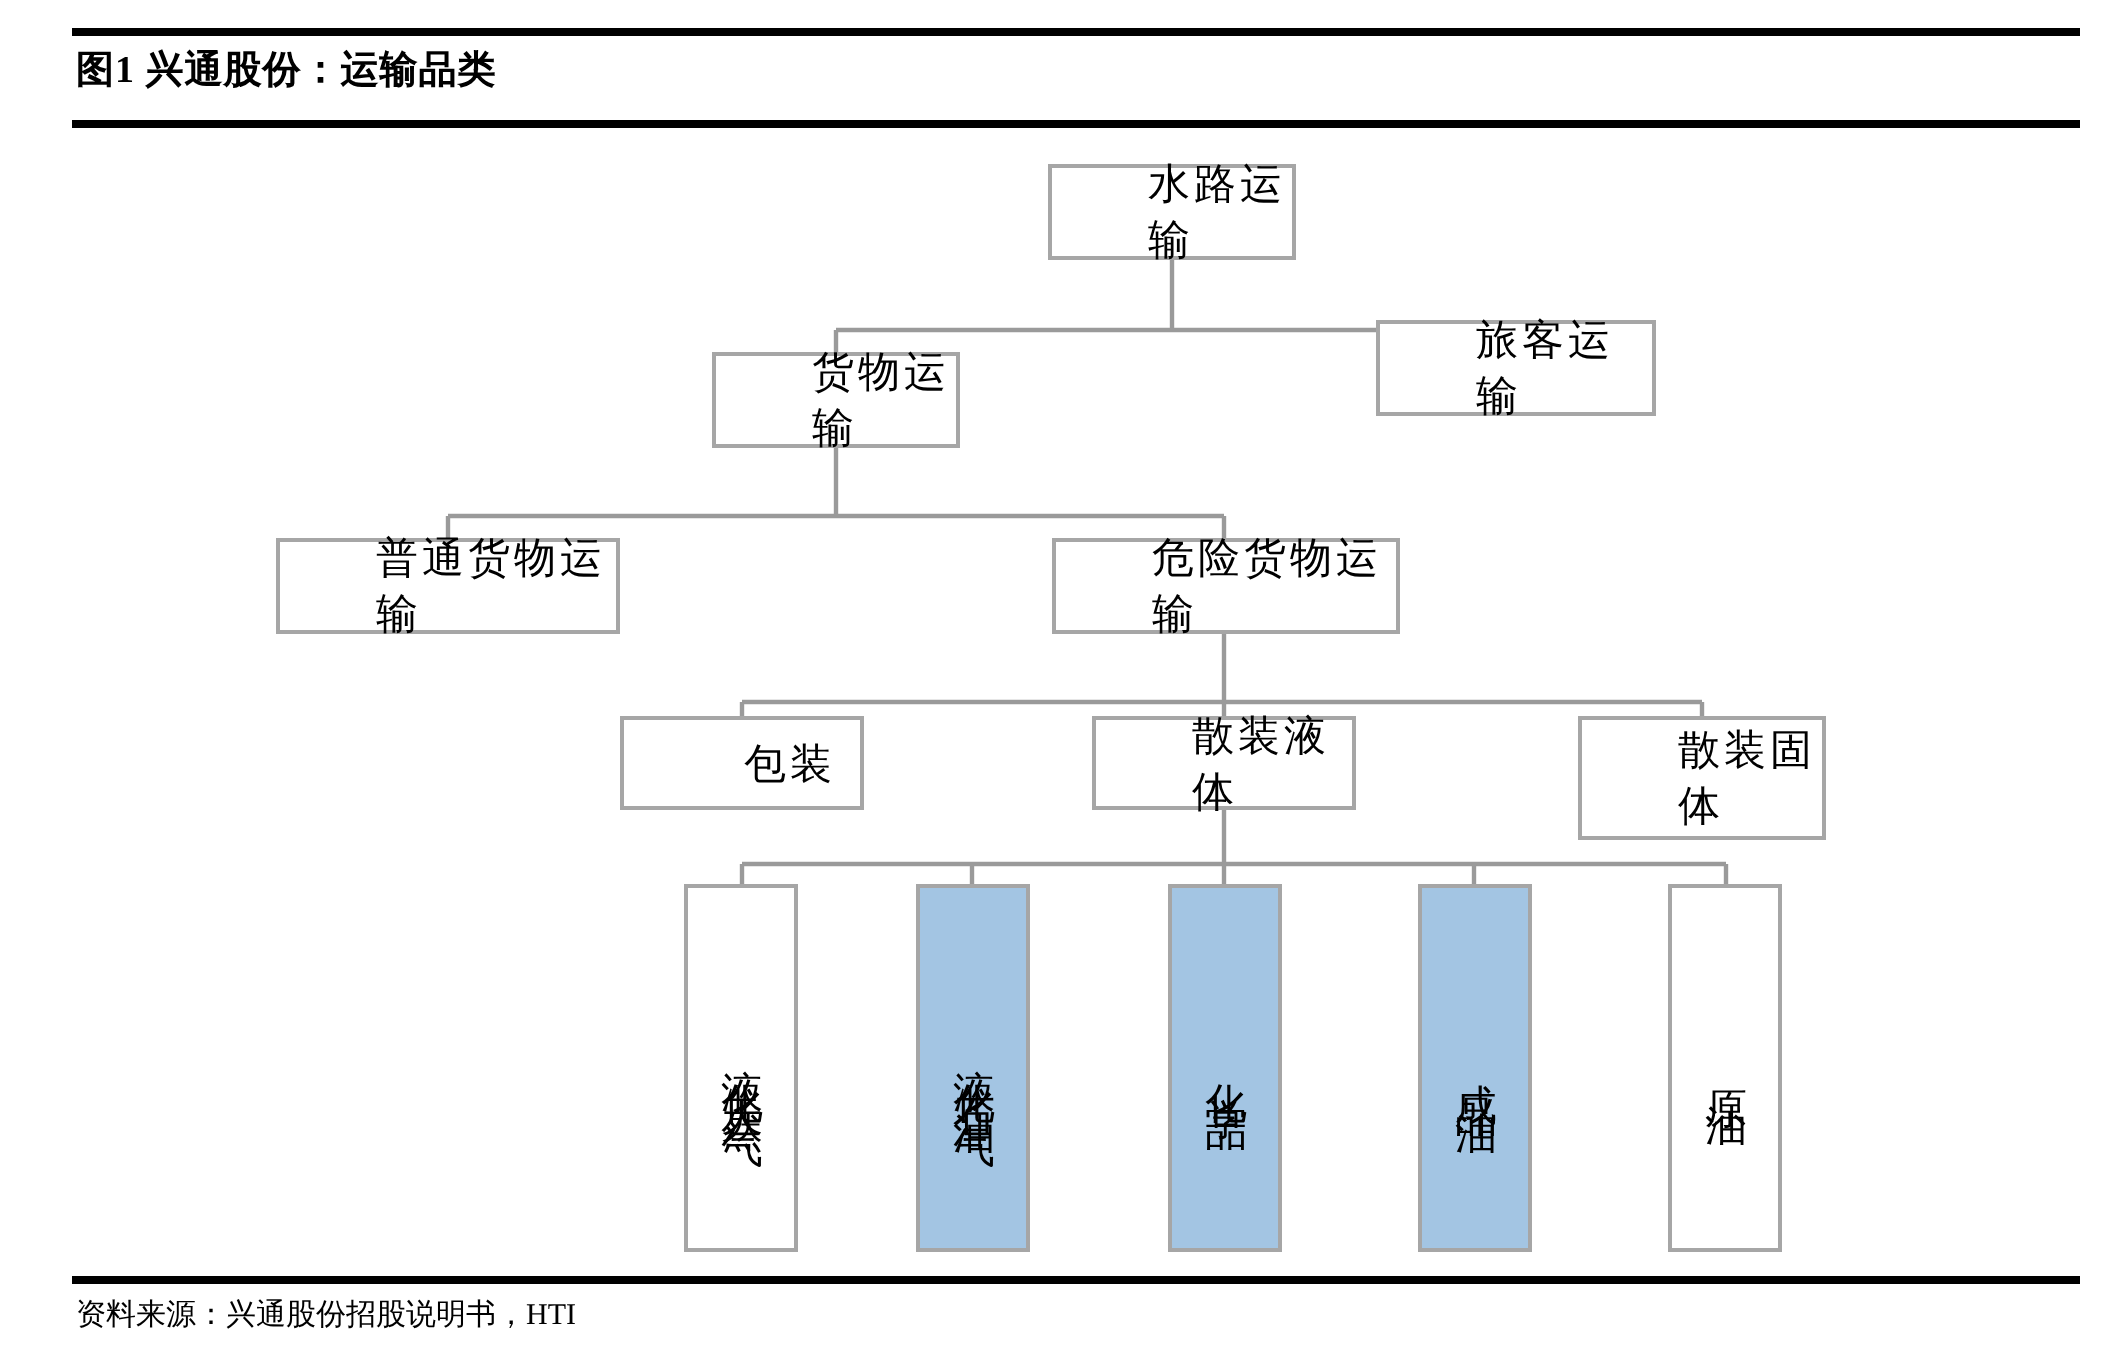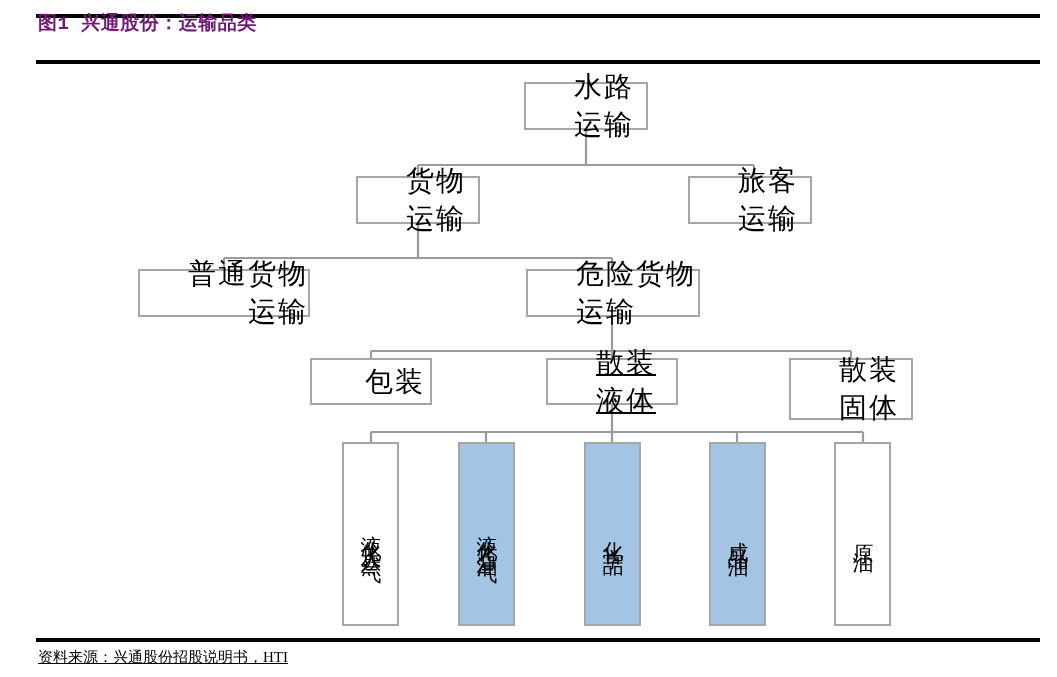--- a/index.html
+++ b/index.html
@@ -31,39 +31,38 @@
     background: #000000;
   }
   .rule-top    { top: 14px;  height: 4px; }
   .rule-title  { top: 60px;  height: 4px; }
   .rule-bottom { top: 638px; height: 4px; }
 
   
   #fig-title {
     position: absolute;
     left: 38px;
-    top: 10px;
+    top: 22px;
     font-size: 19px;
     font-weight: bold;
     letter-spacing: 0.5px;
-    color: #701a75;
+    color: #000000;
     white-space: nowrap;
-    font-family: Liberation Mono, monospace;
+    font-family: Liberation Serif, serif;
   }
 
   
   #fig-source {
     position: absolute;
     left: 38px;
     top: 648px;
     font-size: 15px;
     color: #000000;
     white-space: nowrap;
     font-family: "Liberation Serif", "DejaVu Serif", serif;
-    text-decoration: underline;
   }
 
   
   #diagram {
     position: absolute;
     left: 0;
     top: 64px;
     width: 1057px;
     height: 574px;
   }
@@ -81,21 +80,21 @@
     box-sizing: border-box;
     border: 2px solid #a6a6a6;
     background: #ffffff;
     display: flex;
     align-items: center;
     justify-content: center;
     color: #000000;
     font-family: "Liberation Serif", "DejaVu Serif", serif;
   }
   .node.h {
-    font-size: 28px;
+    font-size: 21px;
     letter-spacing: 2px;
     padding-left: 48px;
   }
   .node.v {
     writing-mode: vertical-rl;
     text-orientation: upright;
     font-size: 21px;
     letter-spacing: 7px;
     line-height: 1;
     padding-top: 2px;
@@ -167,35 +166,35 @@
       </g>
     </svg>
 
     <div class="node h" style="left:524px; top:18px; width:124px; height:48px;">
       <span>水路运输</span>
     </div>
 
     <div class="node h" style="left:356px; top:112px; width:124px; height:48px;">
       <span>货物运输</span>
     </div>
-    <div class="node h" style="left:688px; top:112px; width:124px; height:48px;">
+    <div class="node h" style="left:688px; top:96px; width:140px; height:48px;">
       <span>旅客运输</span>
     </div>
 
-    <div class="node h" style="left:138px; top:205px; width:172px; height:48px;text-align:right;">
+    <div class="node h" style="left:138px; top:205px; width:172px; height:48px;">
       <span>普通货物运输</span>
     </div>
     <div class="node h" style="left:526px; top:205px; width:174px; height:48px;">
       <span>危险货物运输</span>
     </div>
 
     <div class="node h" style="left:310px; top:294px; width:122px; height:47px;">
       <span>包装</span>
     </div>
-    <div class="node h" style="left:546px; top:294px; width:132px; height:47px;text-decoration:underline;">
+    <div class="node h" style="left:546px; top:294px; width:132px; height:47px;">
       <span>散装液体</span>
     </div>
     <div class="node h" style="left:789px; top:294px; width:124px; height:62px;">
       <span>散装固体</span>
     </div>
 
     <div class="node v" style="left:342px; top:378px; width:57px; height:184px;">
       <span>液化天然气</span>
     </div>
     <div class="node v blue" style="left:458px; top:378px; width:57px; height:184px;">

